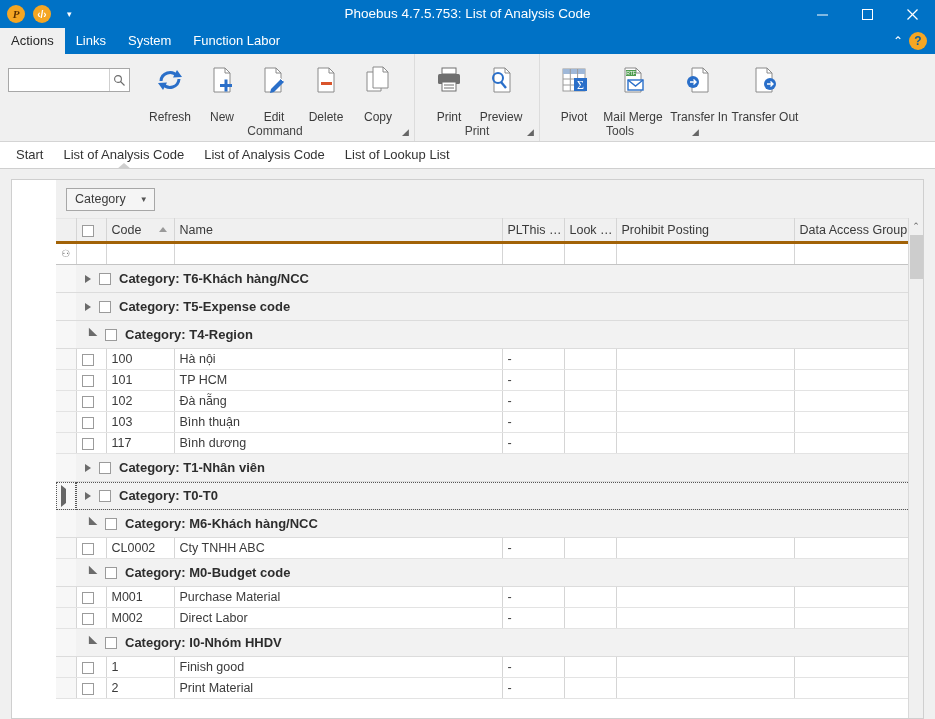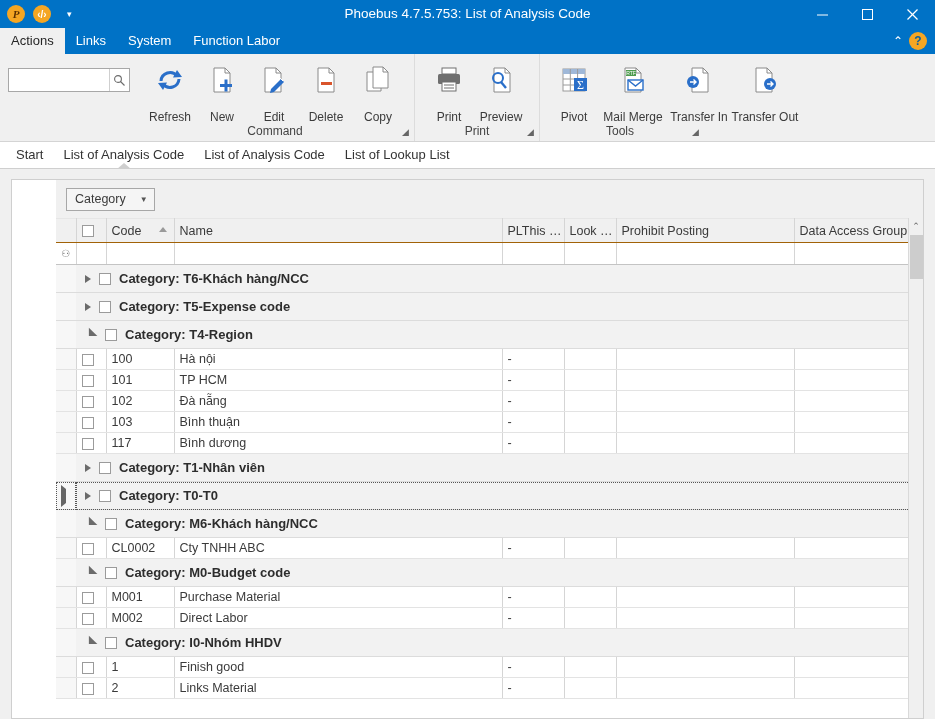--- a/index.html
+++ b/index.html
@@ -194,21 +194,21 @@
     font-size: 12.5px;
     color: #3a3a3a;
     padding: 0 5px;
     height: 21px;
     text-align: left;
     overflow: hidden;
     white-space: nowrap;
   }
   table.grid-table thead th {
     background: #f0f0f0;
-    border-bottom: 1px solid #a16207;
+    border-bottom: 3px solid #a16207;
     border-top: 1px solid #e6e6e6;
     height: 24px;
     color: #3a3a3a;
   }
   .col-ind  { width: 20px; }
   .col-chk  { width: 30px; }
   .col-code { width: 68px; }
   .col-name { width: 328px; }
   .col-pl   { width: 62px; }
   .col-look { width: 52px; }
@@ -723,21 +723,21 @@
                 <td class="col-name">Finish good</td>
                 <td class="col-pl cell-right">-</td>
                 <td class="col-look"></td>
                 <td class="col-prohibit"></td>
                 <td class="col-dag"></td>
               </tr>
               <tr class="data-row">
                 <td class="col-ind ind-cell"></td>
                 <td class="col-chk cell-center"><span class="chkbox"></span></td>
                 <td class="col-code">2</td>
-                <td class="col-name">Links Material</td>
+                <td class="col-name">Print Material</td>
                 <td class="col-pl cell-right">-</td>
                 <td class="col-look"></td>
                 <td class="col-prohibit"></td>
                 <td class="col-dag"></td>
               </tr>
             </tbody>
         </table>
       </div>
       <div class="vscroll">
         <div class="vs-arrow">⌃</div>

